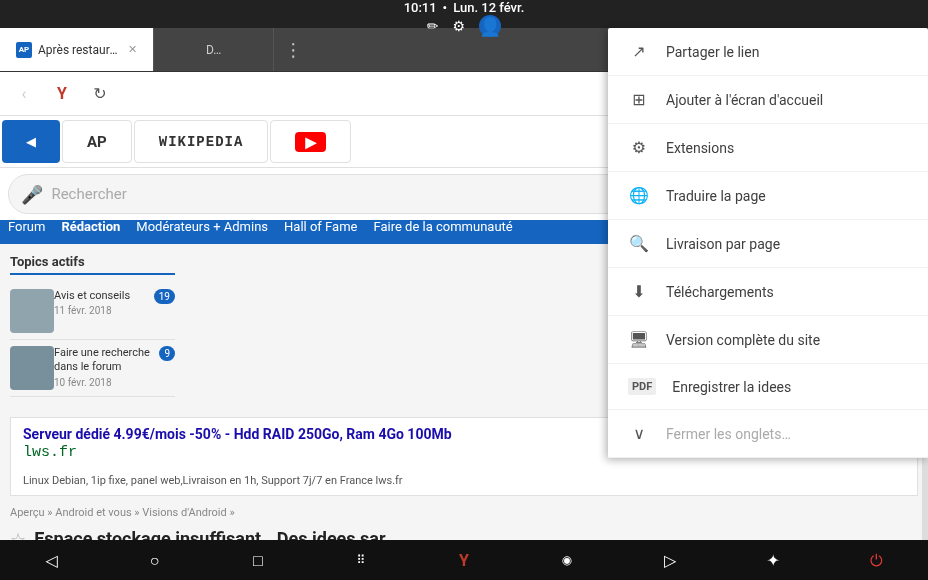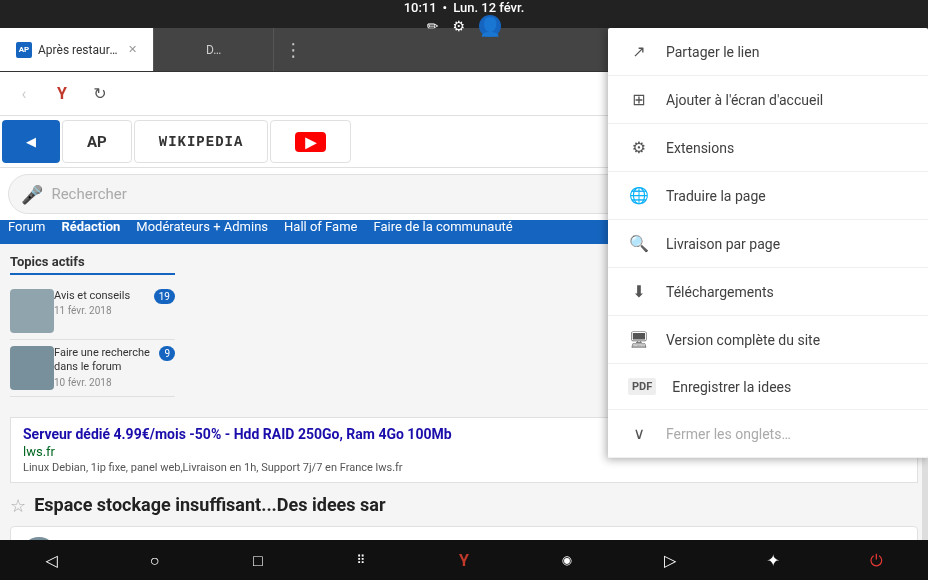--- a/index.html
+++ b/index.html
@@ -342,22 +342,23 @@
       font-size: 12px;
     }
     .ad-title {
       font-size: 14px;
       color: #1a0dab;
       font-weight: bold;
       margin-bottom: 2px;
     }
     .ad-url {
       color: #006621;
-      font-size: 13px;
-      margin-bottom: 2px;
+      font-size: 15px;
+      margin-bottom: 13px;
+      font-family: Liberation Mono, monospace;
     }
     .ad-desc {
       color: #555;
       font-size: 11px;
     }
 
     
     .breadcrumb {
       font-size: 11px;
       color: #888;
@@ -583,20 +584,21 @@
       </div>
 
       <div class="main-content">
 
         <div class="ad-banner">
           <div class="ad-title">Serveur dédié 4.99€/mois -50% - Hdd RAID 250Go, Ram 4Go 100Mb</div>
           <div class="ad-url">lws.fr</div>
           <div class="ad-desc">Linux Debian, 1ip fixe, panel web,Livraison en 1h, Support 7j/7 en France lws.fr</div>
         </div>
 
+        <div class="breadcrumb">Aperçu » Android et vous » Visions d'Android »</div>
 
         <div class="article-title-row">
           <span class="star-icon">☆</span>
           <div class="article-title">Espace stockage insuffisant...Des idees sar</div>
         </div>
 
         <div class="comment-area">
           <div class="comment-header">
             <div class="comment-avatar">
               <span>L</span>

